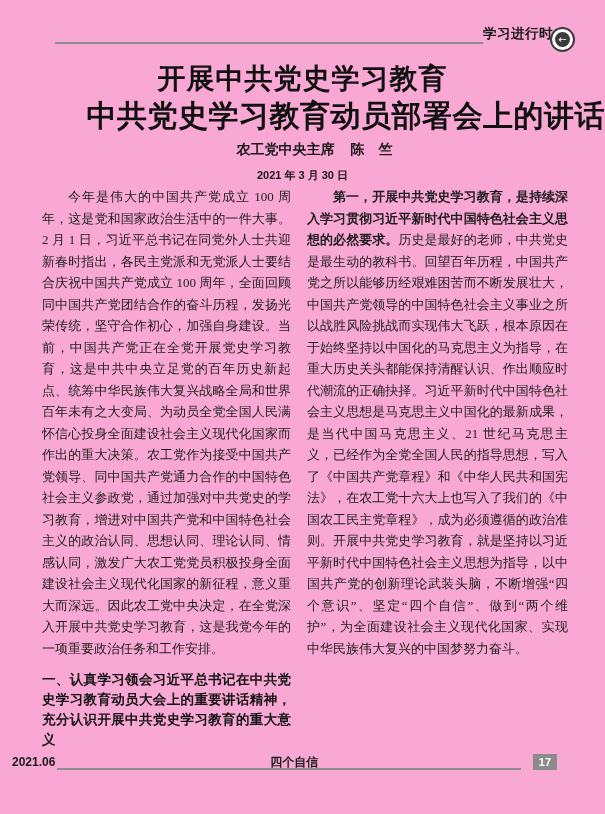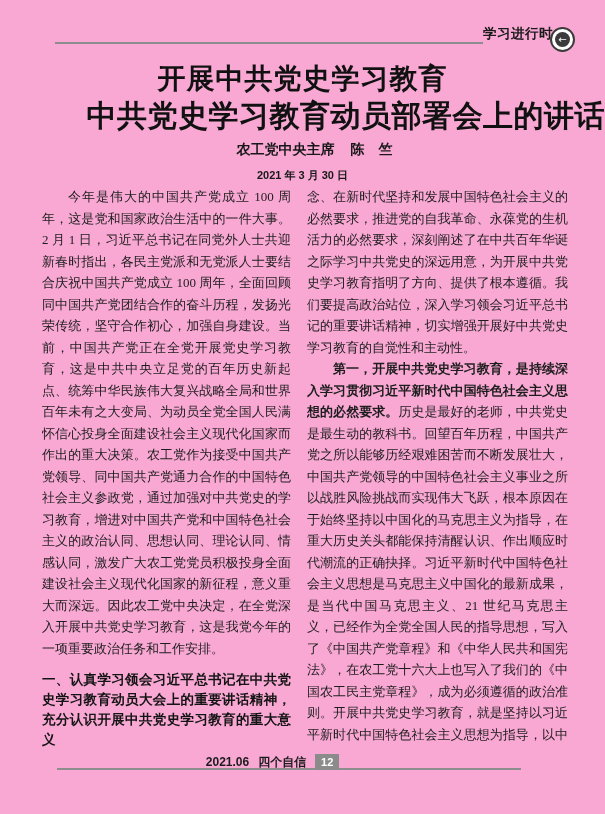--- a/index.html
+++ b/index.html
@@ -75,22 +75,22 @@
     line-height:20px; text-align:justify;
     color:#141414;
   }
 
   
   .footer-rule {
     position:absolute; left:57px; top:768px;
     width:464px; height:2px; background:#8d8d8d;
   }
   .footer-text {
-    position:absolute; top:753px; left:0; width:545px; height:18px;
-    display:flex; justify-content:center; align-items:center; gap:9px;
+    position:absolute; top:753px; left:12px; width:545px; height:18px;
+    display:flex; justify-content:space-between; align-items:center; gap:9px;
     font-family:"Liberation Sans","DejaVu Sans",sans-serif;
     font-weight:bold; font-size:12px; color:#1c1c1c;
   }
   .footer-page-badge {
     background:#8b8b8b; color:#ffffff;
     width:24px; height:16px; line-height:16px;
     text-align:center; font-size:11px;
   }
 </style>
 </head>
@@ -113,26 +113,25 @@
     <div class="dateline">2021 年 3 月 30 日</div>
   </div>
 
   <div class="body-area">
     <div class="col col-left">
       <p class="indent">今年是伟大的中国共产党成立 100 周年，这是党和国家政治生活中的一件大事。2 月 1 日，习近平总书记在同党外人士共迎新春时指出，各民主党派和无党派人士要结合庆祝中国共产党成立 100 周年，全面回顾同中国共产党团结合作的奋斗历程，发扬光荣传统，坚守合作初心，加强自身建设。当前，中国共产党正在全党开展党史学习教育，这是中共中央立足党的百年历史新起点、统筹中华民族伟大复兴战略全局和世界百年未有之大变局、为动员全党全国人民满怀信心投身全面建设社会主义现代化国家而作出的重大决策。农工党作为接受中国共产党领导、同中国共产党通力合作的中国特色社会主义参政党，通过加强对中共党史的学习教育，增进对中国共产党和中国特色社会主义的政治认同、思想认同、理论认同、情感认同，激发广大农工党党员积极投身全面建设社会主义现代化国家的新征程，意义重大而深远。因此农工党中央决定，在全党深入开展中共党史学习教育，这是我党今年的一项重要政治任务和工作安排。</p>
       <h2 class="section-heading">一、认真学习领会习近平总书记在中共党史学习教育动员大会上的重要讲话精神，充分认识开展中共党史学习教育的重大意义</h2>
 
     </div>
     <div class="col col-right">
-      <p>念、在新时代坚持和发展中国特色社会主义的必然要求，推进党的自我革命、永葆党的生机活力的必然要求，深刻阐述了在中共百年华诞之际学习中共党史的深远用意，为开展中共党史学习教育指明了方向、提供了根本遵循。我们要提高政治站位，深入学习领会习近平总书记的重要讲话精神，切实增强开展好中共党史学习教育的自觉性和主动性。</p>
       <p class="indent"><span class="lead">第一，开展中共党史学习教育，是持续深入学习贯彻习近平新时代中国特色社会主义思想的必然要求。</span><span>历史是最好的老师，中共党史是最生动的教科书。回望百年历程，中国共产党之所以能够历经艰难困苦而不断发展壮大，中国共产党领导的中国特色社会主义事业之所以战胜风险挑战而实现伟大飞跃，根本原因在于始终坚持以中国化的马克思主义为指导，在重大历史关头都能保持清醒认识、作出顺应时代潮流的正确抉择。习近平新时代中国特色社会主义思想是马克思主义中国化的最新成果，是当代中国马克思主义、21 世纪马克思主义，已经作为全党全国人民的指导思想，写入了《中国共产党章程》和《中华人民共和国宪法》，在农工党十六大上也写入了我们的《中国农工民主党章程》，成为必须遵循的政治准则。开展中共党史学习教育，就是坚持以习近平新时代中国特色社会主义思想为指导，以中国共产党的创新理论武装头脑，不断增强“四个意识”、坚定“四个自信”、做到“两个维护”，为全面建设社会主义现代化国家、实现中华民族伟大复兴的中国梦努力奋斗。</span></p>
 
     </div>
   </div>
 
   <div class="footer-rule"></div>
   <div class="footer-text">
     <span>2021.06</span>
     <span>四个自信</span>
-    <span class="footer-page-badge">12</span>
+    <span class="footer-page-badge">17</span>
   </div>
 
 </div>
 
 </body></html>

